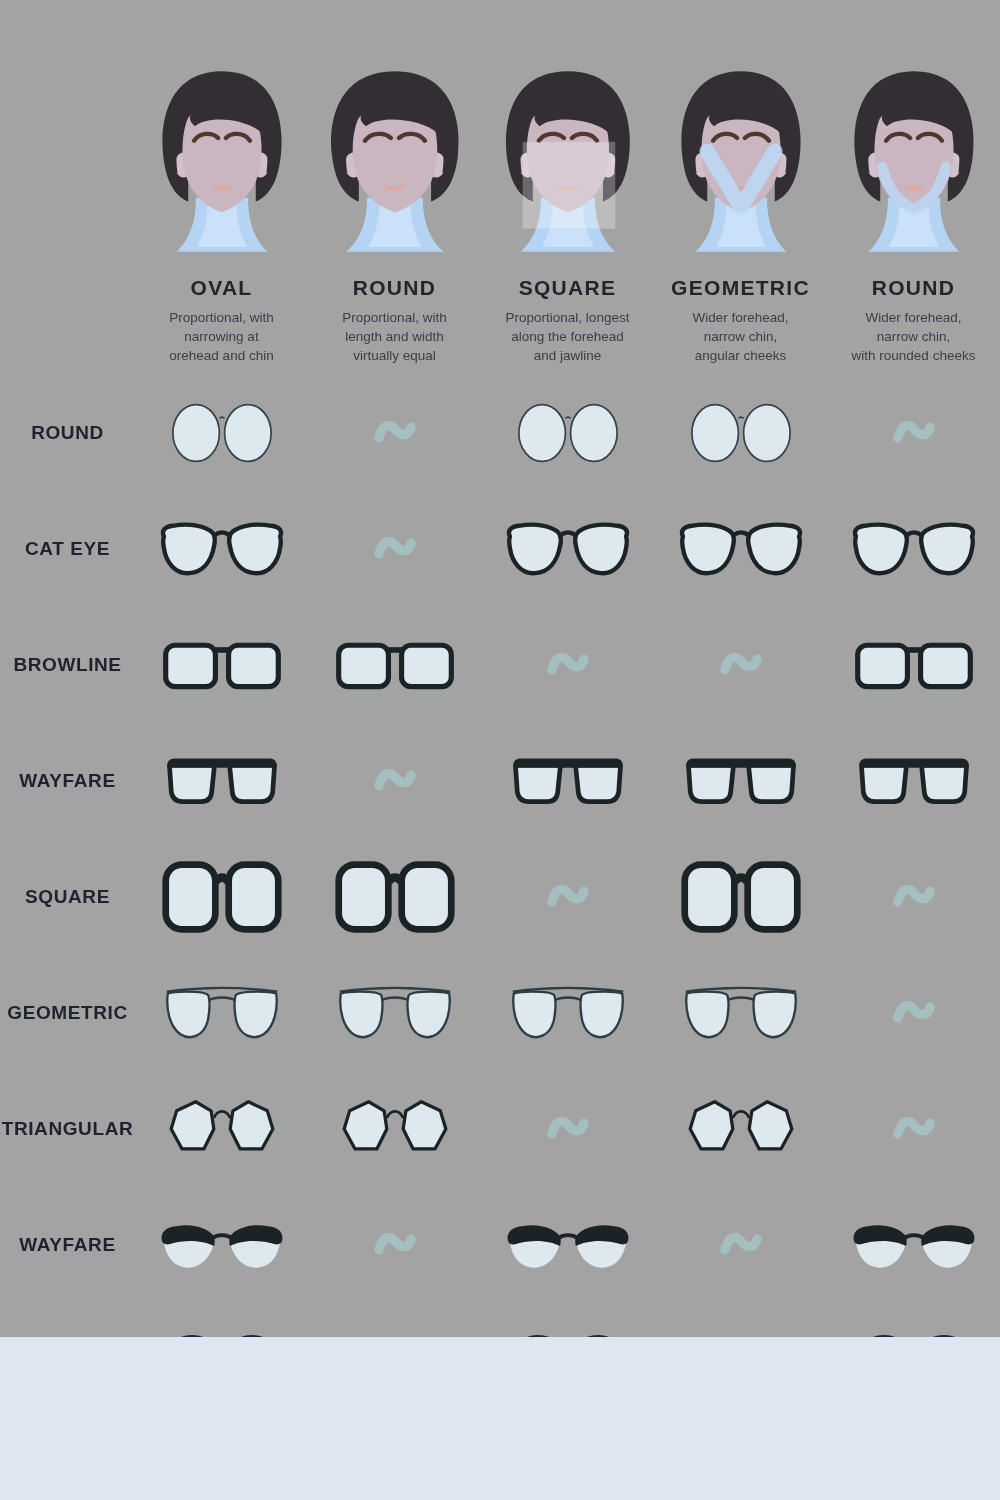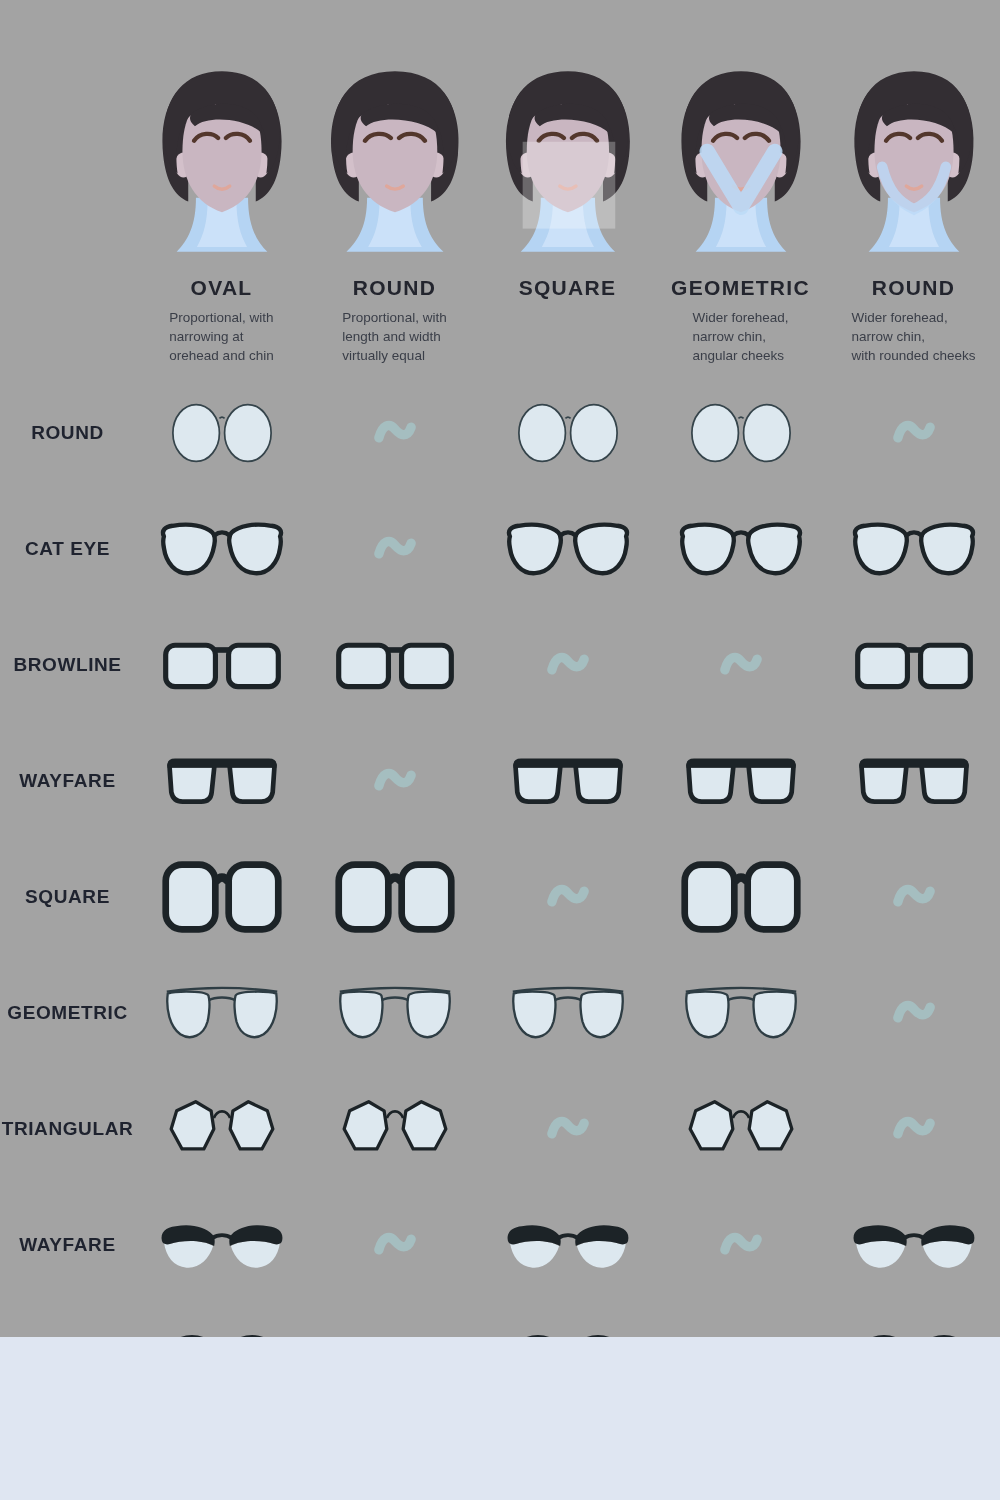--- a/index.html
+++ b/index.html
@@ -12,21 +12,21 @@
   
   .header{
     display:grid;grid-template-columns:135px repeat(5,173px);
     height:375px;box-sizing:border-box;padding-top:64px;
   }
   .face-col{display:flex;flex-direction:column;align-items:center}
   .face-svg{width:164px;height:198px;flex:0 0 auto}
   .face-label{margin-top:14px;font-size:21px;font-weight:700;letter-spacing:1.3px;color:#23252e}
   .face-desc{
     margin-top:8px;font-size:13.5px;line-height:1.42;color:#3a3e48;
-    white-space:pre-line;
+    text-align:center;white-space:pre-line;
   }
   
   .grid{
     display:grid;grid-template-columns:135px repeat(5,173px);
     grid-auto-rows:116px;align-items:center;justify-items:center;
   }
   .row-label{
     font-size:19px;font-weight:700;letter-spacing:.6px;color:#1f232f;text-align:center;
   }
   .cell{display:flex;align-items:center;justify-content:center;width:100%;height:100%}
@@ -148,20 +148,23 @@
 length and width
 virtually equal</div>
     </div>
 
     <div class="face-col">
       <svg class="face-svg" viewBox="0 0 170 200">
         <use href="#face-base" transform="translate(-3.5 0) scale(1.04 1)"></use>
         <rect x="38" y="78" width="96" height="90" fill="#ffffff" opacity="0.28"></rect>
       </svg>
       <div class="face-label">SQUARE</div>
+      <div class="face-desc">Proportional, longest
+along the forehead
+and jawline</div>
     </div>
 
     <div class="face-col">
       <svg class="face-svg" viewBox="0 0 170 200">
         <use href="#face-base"></use>
         <path d="M50 88 L85 146 L120 88" stroke="#bcdaf7" stroke-width="16" fill="none" stroke-linejoin="round" stroke-linecap="round" opacity="0.85"></path>
       </svg>
       <div class="face-label">GEOMETRIC</div>
       <div class="face-desc">Wider forehead,
 narrow chin,

